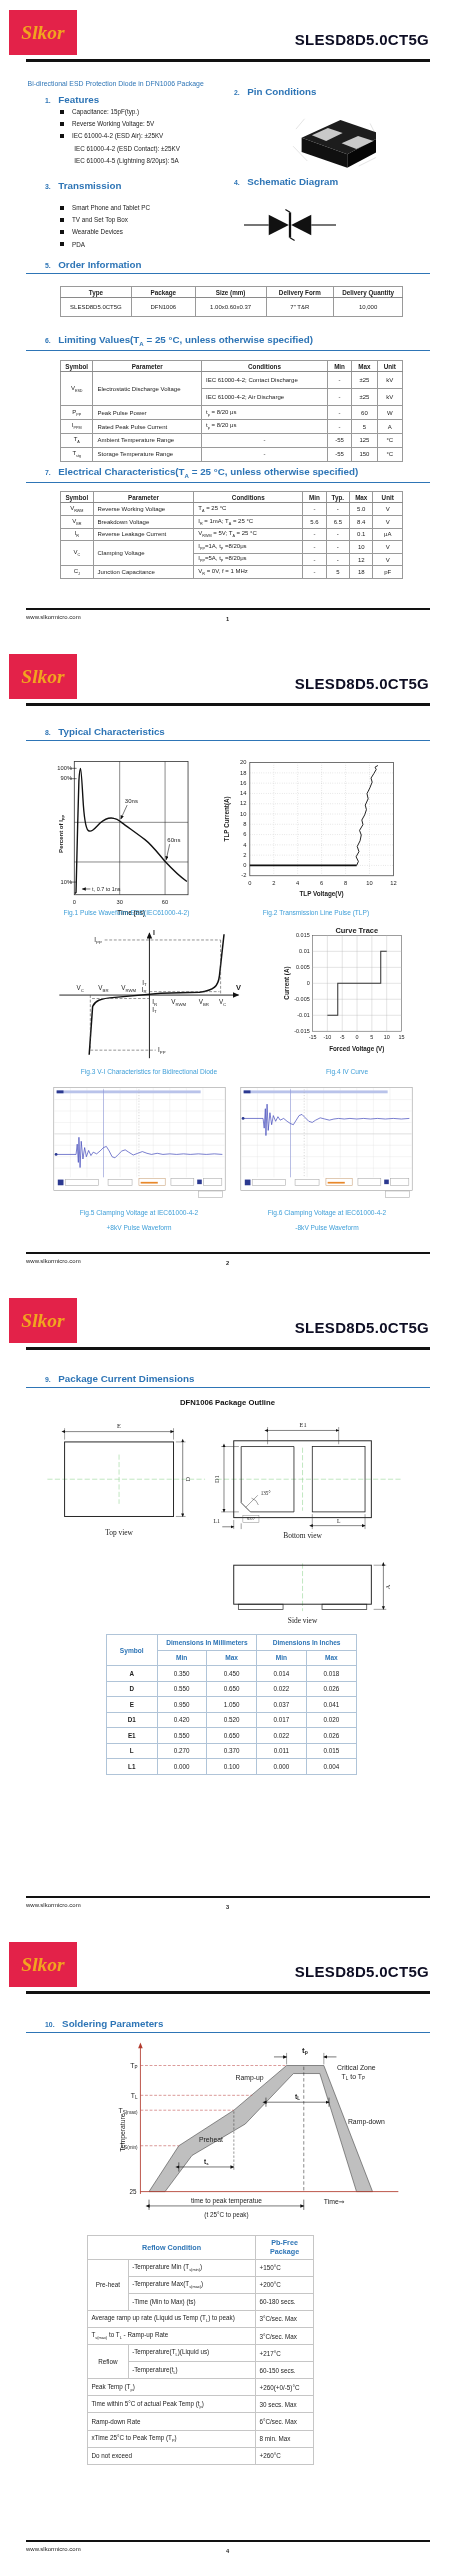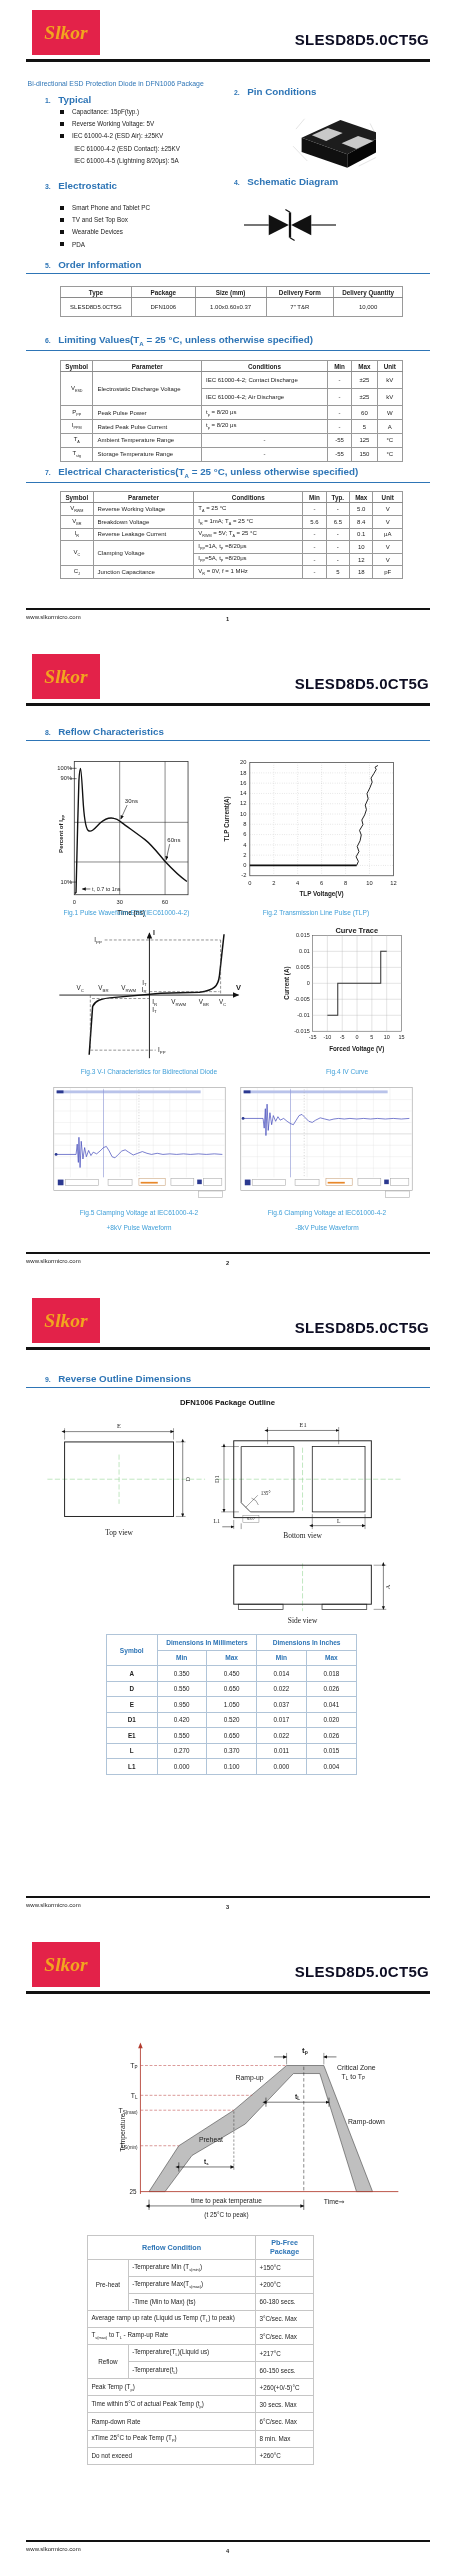--- a/index.html
+++ b/index.html
@@ -1,20 +1,20 @@
 <!DOCTYPE html>
 <html style="font-size:9.2px"><head>
 <meta charset="utf-8">
 <style>
   html,body{margin:0;padding:0;background:#888;}
   .doc{width:455px;margin:0 auto;background:#fff;font-family:"Liberation Sans",sans-serif;}
   .page{position:relative;width:455px;height:644px;background:#fff;overflow:hidden;}
   .abs{position:absolute;}
   
-  .logo{position:absolute;left:32px;top:10.3px;width:68px;height:45px;background:#e32249;display:flex;align-items:center;justify-content:center;}
+  .logo{position:absolute;left:9px;top:10.3px;width:68px;height:45px;background:#e32249;display:flex;align-items:center;justify-content:center;}
   .logo span{font-family:"Liberation Serif",serif;font-style:italic;font-weight:bold;font-size:19.5px;color:#f2a51f;}
   .pn{position:absolute;right:26px;top:31px;font-size:15px;font-weight:bold;color:#0e0e24;letter-spacing:0.3px;}
   .hdrule{position:absolute;left:26px;width:404px;top:59px;height:2.9px;background:#121212;}
   .subtitle{position:absolute;left:27.6px;top:80px;font-size:6.9px;color:#2e75b6;}
   
   .sec{position:absolute;display:flex;align-items:baseline;gap:7.5px;color:#2e75b6;}
   .sec .n{font-size:6.9px;font-weight:bold;margin-left:19px;}
   .sec .t{font-size:9.8px;font-weight:bold;}
   .sec.ruled{left:26px;width:404px;border-bottom:1.1px solid #2e75b6;padding-bottom:2.9px;text-align:center;}
   
@@ -68,21 +68,21 @@
 <div class="page">
   <div class="logo">
         <span>Slkor</span>
       </div>
   <div class="pn">SLESD8D5.0CT5G</div>
   <div class="hdrule"></div>
   <div class="subtitle">Bi-directional ESD Protection Diode in DFN1006 Package</div>
 
   <div class="sec" style="left:26px;top:94px">
     <span class="n">1.</span>
-        <span class="t">Typical</span>
+        <span class="t">Features</span>
   </div>
   <div class="blist" style="left:60px;top:108px;width:172px">
     <div class="bul">
           <span class="sq"></span>
           <span>Capacitance: 15pF(typ.)</span>
         </div>
     <div class="bul">
           <span class="sq"></span>
           <span>Reverse Working Voltage: 5V</span>
         </div>
@@ -106,21 +106,21 @@
     <path d="M30,86 L5,60 M150,80 L120,95 M140,20 L150,40 M10,30 L25,12" stroke="#cfcfcf" stroke-width="1" fill="none"></path>
     <polygon points="20,45 88,14 164,40 100,74" fill="#1d1d1d"></polygon>
     <polygon points="20,45 100,74 100,98 20,70" fill="#101010"></polygon>
     <polygon points="100,74 164,40 164,64 100,98" fill="#060606"></polygon>
     <polygon points="38,41 66,28 92,37 63,51" fill="#c9c9c9"></polygon>
     <polygon points="90,55 119,42 146,51 116,65" fill="#c9c9c9"></polygon>
   </svg>
 
   <div class="sec" style="left:26px;top:180px">
     <span class="n">3.</span>
-        <span class="t">Electrostatic</span>
+        <span class="t">Transmission</span>
   </div>
   <div class="blist" style="left:60px;top:204px;width:172px">
     <div class="bul">
           <span class="sq"></span>
           <span>Smart Phone and Tablet PC</span>
         </div>
     <div class="bul">
           <span class="sq"></span>
           <span>TV and Set Top Box</span>
         </div>
@@ -335,21 +335,21 @@
 
 <div class="page">
   <div class="logo">
         <span>Slkor</span>
       </div>
   <div class="pn">SLESD8D5.0CT5G</div>
   <div class="hdrule"></div>
 
   <div class="sec ruled" style="top:82px">
     <span class="n">8.</span>
-        <span class="t">Reflow Characteristics</span>
+        <span class="t">Typical Characteristics</span>
   </div>
 
   <svg class="abs" style="left:57px;top:114px" width="138" height="162" viewBox="0 0 240 282">
     <rect x="30" y="6" width="198" height="232" fill="none" stroke="#333" stroke-width="1.4"></rect>
     <line x1="30" y1="112" x2="228" y2="112" stroke="#333" stroke-width="1"></line>
     <line x1="30" y1="181" x2="228" y2="181" stroke="#333" stroke-width="1"></line>
     <line x1="109" y1="6" x2="109" y2="238" stroke="#333" stroke-width="1"></line>
     <line x1="188" y1="6" x2="188" y2="238" stroke="#333" stroke-width="1"></line>
     <line x1="22" y1="18" x2="34" y2="18" stroke="#111" stroke-width="1"></line>
     <line x1="22" y1="36" x2="34" y2="36" stroke="#111" stroke-width="1"></line>
@@ -571,21 +571,21 @@
 
 <div class="page">
   <div class="logo">
         <span>Slkor</span>
       </div>
   <div class="pn">SLESD8D5.0CT5G</div>
   <div class="hdrule"></div>
 
   <div class="sec ruled" style="top:85px">
     <span class="n">9.</span>
-        <span class="t">Reverse Outline Dimensions</span>
+        <span class="t">Package Current Dimensions</span>
   </div>
   <div class="center-title" style="top:110px">DFN1006 Package Outline</div>
 
   <svg class="abs" style="left:33px;top:131px" width="390" height="211" viewBox="0 0 680 368">
     <g stroke="#86d086" stroke-width="0.9" stroke-dasharray="9,4">
       <line x1="25" y1="105" x2="300" y2="105"></line>
       <line x1="320" y1="105" x2="645" y2="105"></line>
       <line x1="150" y1="62" x2="150" y2="148"></line>
       <line x1="470" y1="50" x2="470" y2="160"></line>
       <line x1="470" y1="252" x2="470" y2="335"></line>
@@ -715,20 +715,24 @@
   <div class="footer-page">3</div>
 </div>
 
 <div class="page">
   <div class="logo">
         <span>Slkor</span>
       </div>
   <div class="pn">SLESD8D5.0CT5G</div>
   <div class="hdrule"></div>
 
+  <div class="sec ruled" style="top:86px">
+    <span class="n">10.</span>
+        <span class="t">Soldering Parameters</span>
+  </div>
 
   <svg class="abs" style="left:63px;top:106px" width="344" height="192" viewBox="0 0 600 335">
     <polygon points="150,268 202,188 298,126 390,48 455,48 540,268 512,268 448,62 402,62 318,150 225,205 178,268" fill="#bfbfbf" stroke="#3f3f3f" stroke-width="1"></polygon>
     <line x1="135" y1="272" x2="135" y2="16" stroke="#b23b2e" stroke-width="1.5"></line>
     <polygon points="131,18 139,18 135,8" fill="#b23b2e"></polygon>
     <line x1="135" y1="268" x2="585" y2="268" stroke="#b23b2e" stroke-width="1.5"></line>
     <g stroke="#c0504d" stroke-width="1" stroke-dasharray="5,3">
       <line x1="135" y1="48" x2="390" y2="48"></line>
       <line x1="135" y1="100" x2="330" y2="100"></line>
       <line x1="135" y1="126" x2="298" y2="126"></line>

